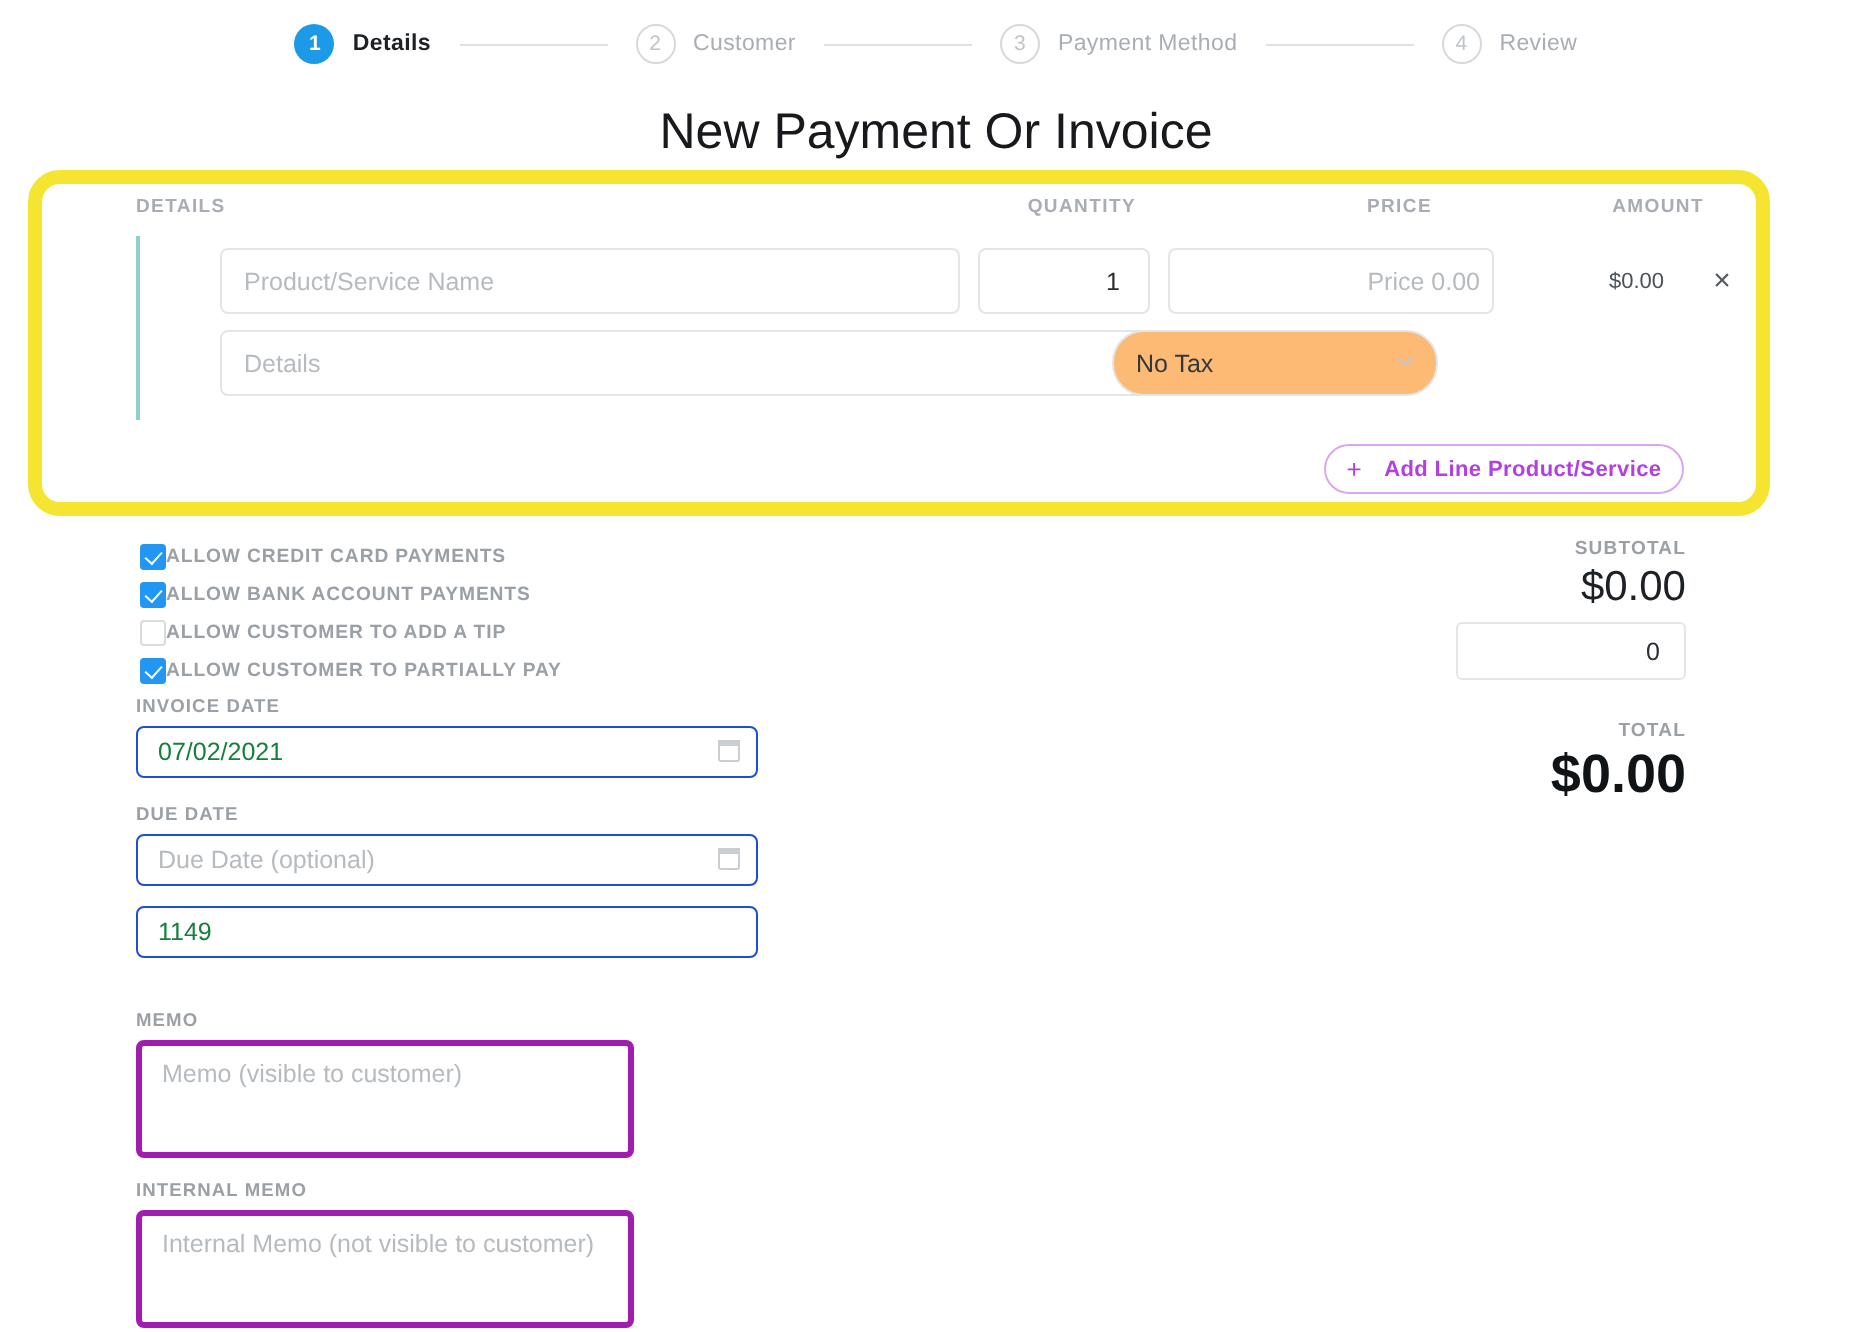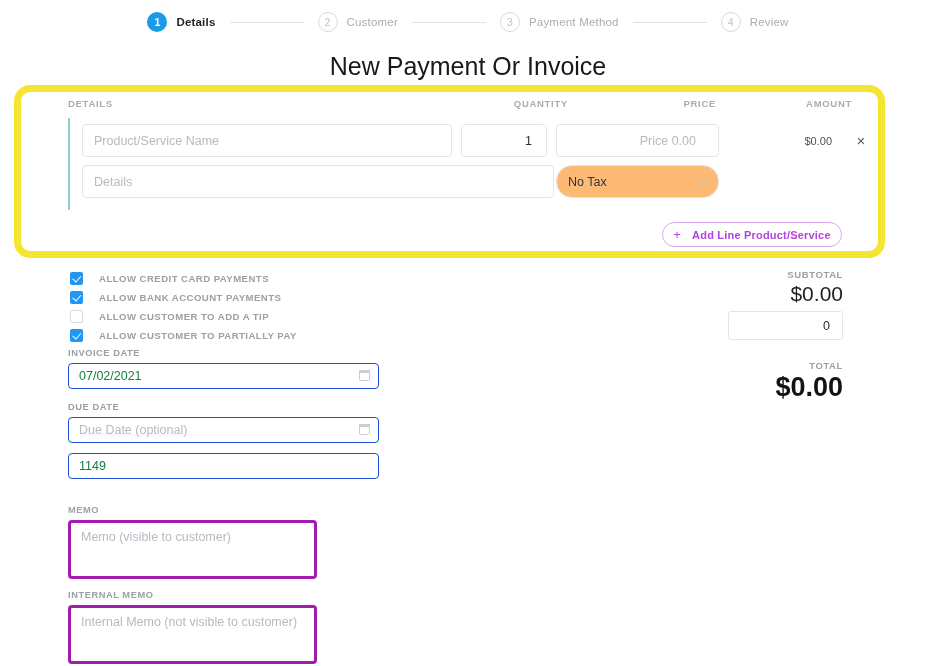--- a/index.html
+++ b/index.html
@@ -62,27 +62,27 @@
     width: 784px; height: 92px;
     background: #fff;
     border-left: 2px solid #8ecfd1;
   }
 
   .inp {
     position: absolute; background: #fff;
     border: 1px solid #e3e6e9; border-radius: 4px;
     font-family: "Liberation Sans", sans-serif;
     font-size: 12.5px; color: #2b2f33;
-    padding: 0 11px; outline: none;
+    padding: 0 11px; outline: none; margin-left: 28px;
   }
   .inp::placeholder { color: #b6bbc0; }
 
   .in-product { left: 12px; top: 6px; width: 370px; height: 33px; }
   .in-qty { left: 391px; top: 6px; width: 86px; height: 33px; text-align: right; padding-right: 14px; }
-  .in-price { left: 486px; top: 6px; width: 163px; height: 33px; text-align: right; padding-right: 22px; }
+  .in-price { left: 486px; top: 6px; width: 163px; height: 33px; text-align: right; padding-right: 6px; }
   .amount-cell {
     position: absolute; left: 660px; top: 6px; width: 110px; height: 33px;
     display: flex; align-items: center; justify-content: flex-end;
     font-size: 11px; color: #4c5257; padding-right: 8px;
   }
   .remove-btn {
     position: absolute; left: 778px; top: 6px; width: 26px; height: 33px;
     display: flex; align-items: center; justify-content: center;
     color: #55595e; font-size: 15px; cursor: pointer; background: none; border: none;
   }
@@ -104,21 +104,21 @@
     border: 1px solid #d9a8ee; border-radius: 13px;
     background: #fff; color: #b43fe0;
     display: flex; align-items: center; justify-content: center; gap: 11px;
     font-size: 11px; font-weight: bold; letter-spacing: .2px; cursor: pointer;
     font-family: "Liberation Sans", sans-serif;
   }
   .add-line .plus { font-size: 13px; font-weight: normal; }
 
   
   .options { position: absolute; left: 70px; top: 269px; width: 330px; }
-  .opt-row { display: flex; align-items: center; height: 19px; gap: 16px; }
+  .opt-row { display: flex; align-items: center; height: 19px; gap: 0; }
   .cbox {
     width: 13px; height: 13px; border-radius: 2px;
     display: flex; align-items: center; justify-content: center; flex: none;
   }
   .cbox.on { background: #2196f3; }
   .cbox.on::after {
     content: ""; width: 4px; height: 7px;
     border: solid #fff; border-width: 0 1.6px 1.6px 0;
     transform: rotate(42deg) translate(-0.5px, -1px);
   }

